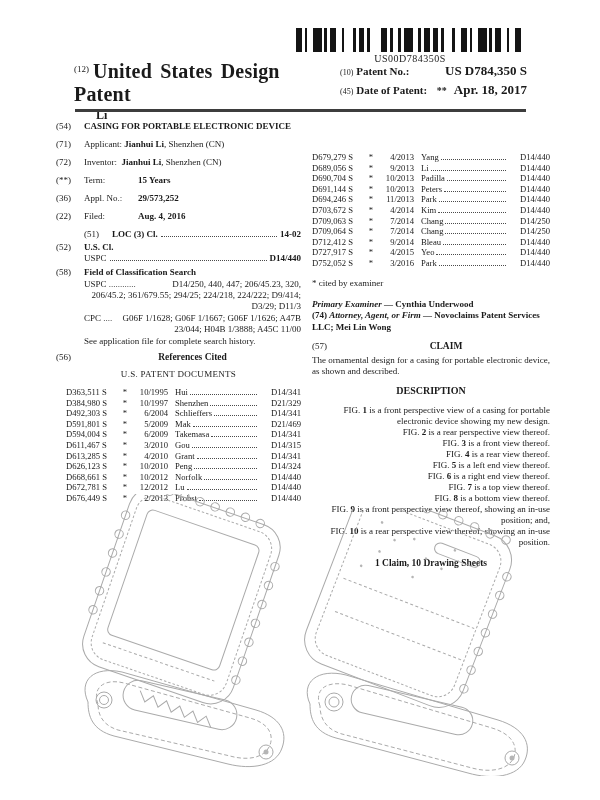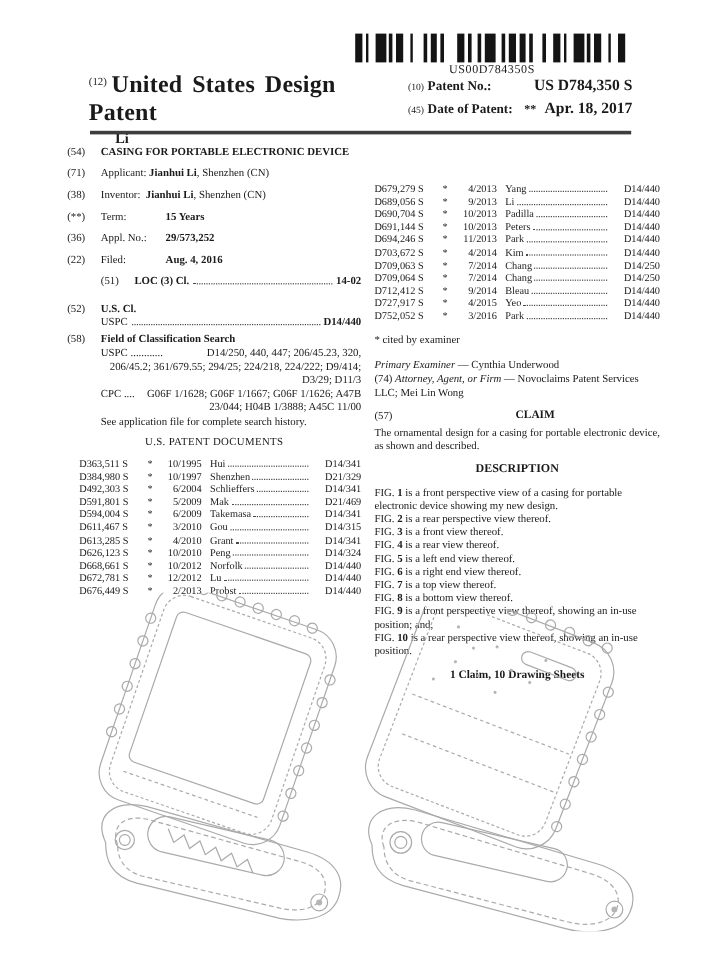--- a/index.html
+++ b/index.html
@@ -41,27 +41,27 @@
   .refs-head{font-size:9.5px;font-weight:bold;}
   .refs-sub{margin:6px 0 7px;letter-spacing:.3px;}
   .ref-row{display:flex;align-items:baseline;font-size:8.6px;line-height:10.6px;}
   .r-no{width:54px;flex:none;}
   .r-star{width:10px;flex:none;text-align:center;}
   .r-date{width:38px;flex:none;text-align:right;margin-right:7px;}
   .r-name{flex:none;}
   .r-leader{flex:1;border-bottom:1px dotted #4a4a4a;margin:0 2px 2px 2px;min-width:6px;}
   .r-cls{width:42px;flex:none;text-align:right;}
   .cited{margin:9px 0 10px;}
-  .exm{line-height:11.5px;}
+  .exm{line-height:11.5px;font-weight:bold;}
   .claim-head{display:flex;margin:8px 0 3px;}
   .claim-code{width:30px;flex:none;}
   .claim-title{flex:1;text-align:center;font-weight:bold;font-size:9.5px;}
   .para{text-align:justify;}
   .desc-head{text-align:center;font-weight:bold;font-size:10px;margin:8px 0 9px;}
-  .fig-line{line-height:11px;}
+  .fig-line{line-height:11px;text-align:right;}
   .footer-note{text-align:center;font-weight:bold;font-size:9.5px;margin-top:10px;}
   
   .drawing{position:absolute;}
   .drawing svg{display:block;}
   .dwg path,.dwg rect,.dwg circle,.dwg line,.dwg polyline{stroke:#aaaaaa;stroke-width:1;fill:none;}
   .dwg .dot{fill:#b5b5b5;stroke:none;}
 </style>
 </head>
 <body>
 
@@ -147,40 +147,40 @@
         <span class="bib-num">(54)</span>
         <span class="bib-body b">CASING FOR PORTABLE ELECTRONIC DEVICE</span>
       </div>
 
       <div class="bib-row">
         <span class="bib-num">(71)</span>
         <span class="bib-body"><span>Applicant:</span> <b>Jianhui Li</b><span>, Shenzhen (CN)</span></span>
       </div>
 
       <div class="bib-row">
-        <span class="bib-num">(38)</span>
+        <span class="bib-num">(72)</span>
         <span class="bib-body"><span>Inventor:</span>&nbsp;&nbsp;<b>Jianhui Li</b><span>, Shenzhen (CN)</span></span>
       </div>
 
       <div class="bib-row">
         <span class="bib-num">(**)</span>
         <span class="bib-body"><span class="f-lbl">Term:</span><b>15 Years</b></span>
       </div>
 
       <div class="bib-row">
         <span class="bib-num">(36)</span>
         <span class="bib-body"><span class="f-lbl">Appl. No.:</span><b>29/573,252</b></span>
       </div>
 
       <div class="bib-row">
         <span class="bib-num">(22)</span>
         <span class="bib-body"><span class="f-lbl">Filed:</span><b>Aug. 4, 2016</b></span>
       </div>
 
-      <div class="bib-row" style="margin-bottom:12px;padding-left:28px;">
+      <div class="bib-row" style="margin-bottom:2px;padding-left:28px;">
         <span class="bib-num">(51)</span>
         <span class="bib-body flexline">
             <span class="b">LOC (3) Cl.</span>
             <span class="leader"></span>
             <span class="b">14-02</span>
           </span>
       </div>
 
       <div class="bib-row" style="margin-bottom:3px;">
         <span class="bib-num">(52)</span>
@@ -197,20 +197,24 @@
       <div class="bib-row" style="margin-bottom:5px;">
         <span class="bib-num">(58)</span>
         <span class="bib-body">
           <div class="b">Field of Classification Search</div>
           <div class="search-block"><span class="fl"><span>USPC</span> <span>............</span>&nbsp;</span><span>D14/250, 440, 447; 206/45.23, 320, 206/45.2; 361/679.55; 294/25; 224/218, 224/222; D9/414; D3/29; D11/3</span></div>
           <div class="search-block"><span class="fl"><span>CPC</span> <span>....</span>&nbsp;</span><span>G06F 1/1628; G06F 1/1667; G06F 1/1626; A47B 23/044; H04B 1/3888; A45C 11/00</span></div>
           <div class="note">See application file for complete search history.</div>
         </span>
       </div>
 
+      <div class="bib-row" style="margin-bottom:4px;">
+        <span class="bib-num">(56)</span>
+        <span class="bib-body center refs-head">References Cited</span>
+      </div>
       <div class="center refs-sub">U.S. PATENT DOCUMENTS</div>
 
       <div style="padding-left:10px;">
 
       <div class="ref-row">
           <span class="r-no">D363,511 S</span>
           <span class="r-star">*</span>
           <span class="r-date">10/1995</span>
           <span class="r-name">Hui</span>
           <span class="r-leader"></span>

